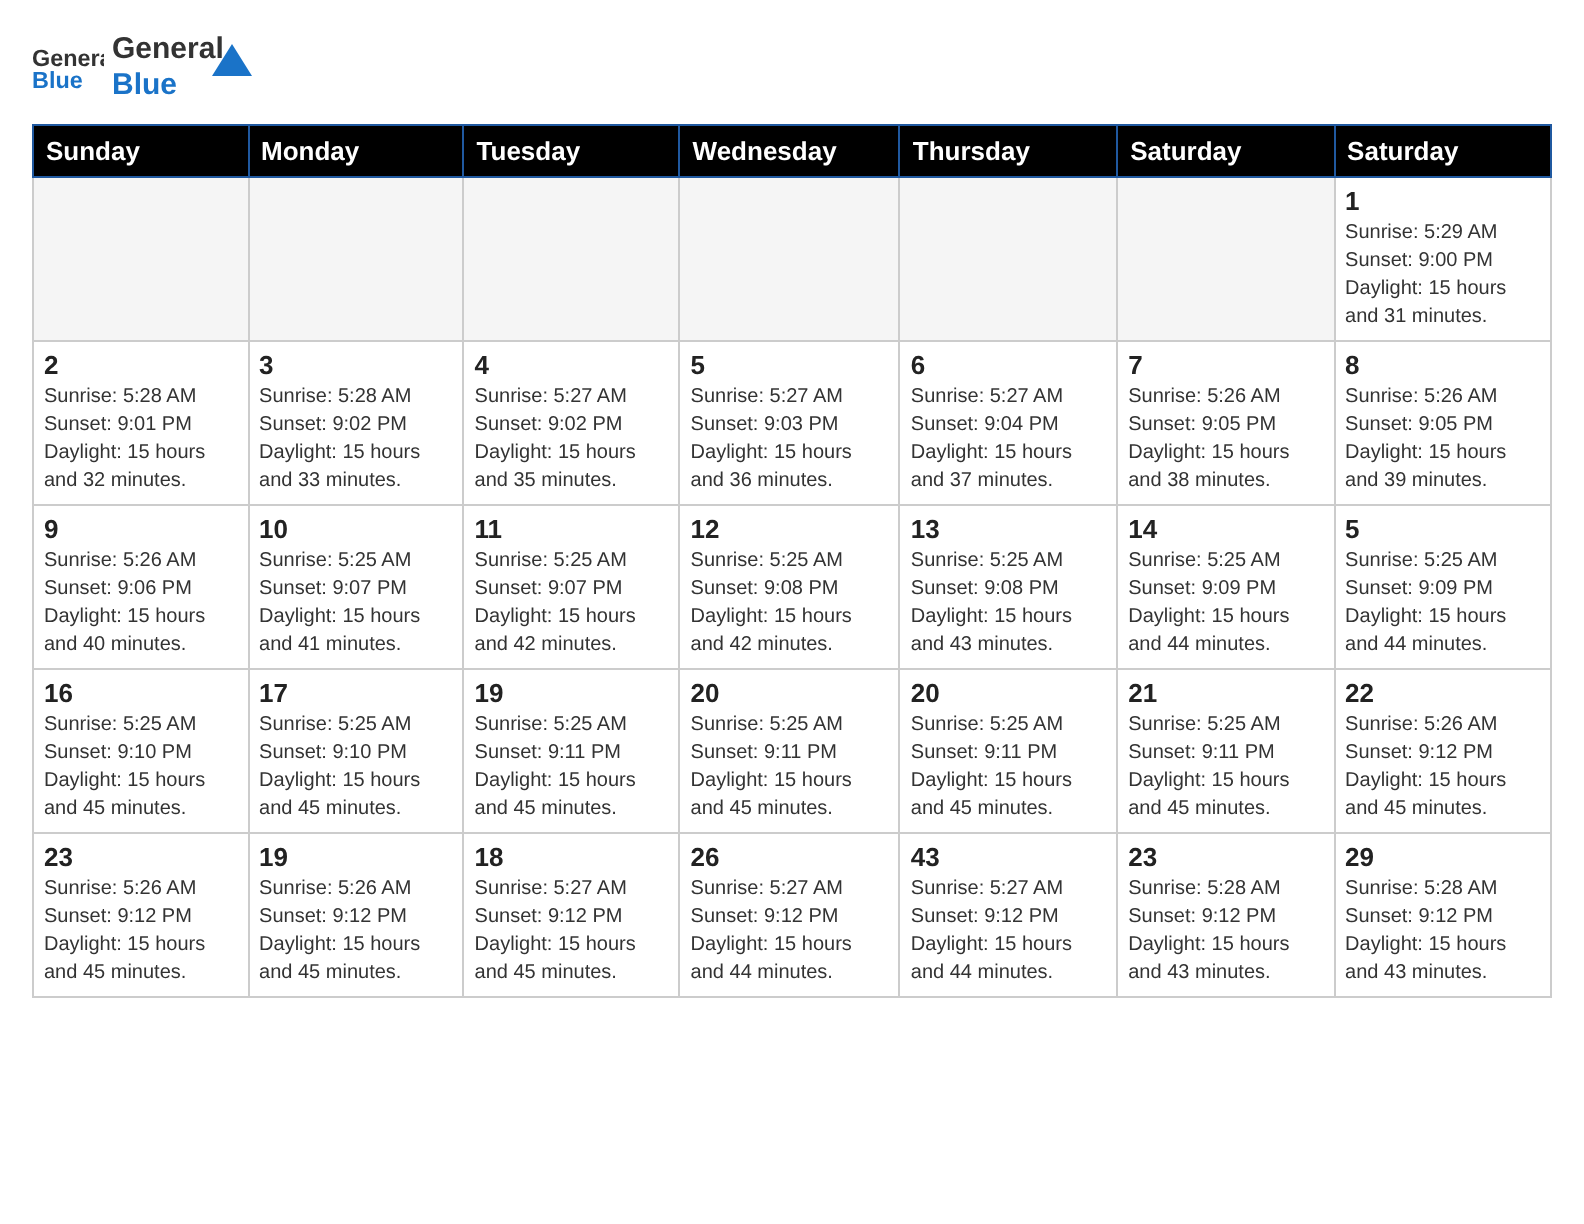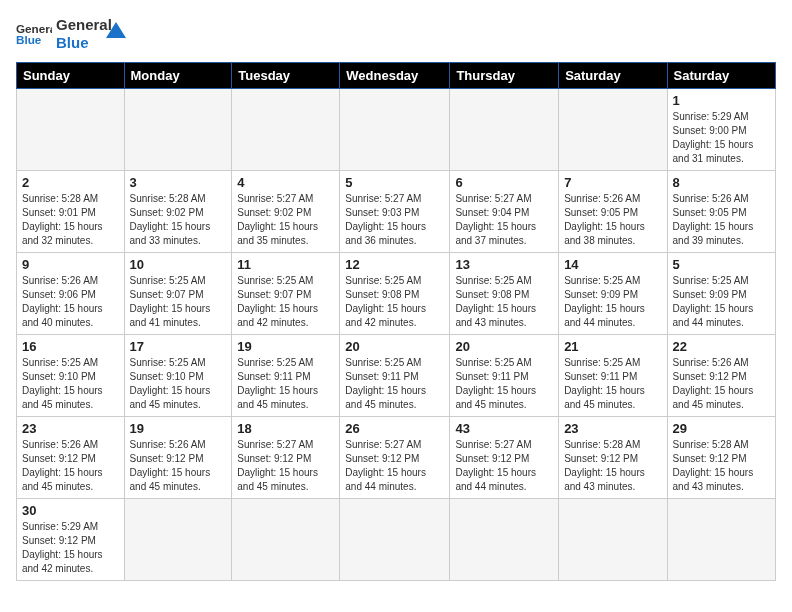--- a/index.html
+++ b/index.html
@@ -322,29 +322,14 @@
 and 43 minutes.</div>
         </td>
         <td>
           <span class="day-number">29</span>
           <div class="day-info" style="white-space: pre-line;">Sunrise: 5:28 AM
 Sunset: 9:12 PM
 Daylight: 15 hours
 and 43 minutes.</div>
         </td>
       </tr>
-      <tr>
-        <td>
-          <span class="day-number">30</span>
-          <div class="day-info" style="white-space: pre-line;">Sunrise: 5:29 AM
-Sunset: 9:12 PM
-Daylight: 15 hours
-and 42 minutes.</div>
-        </td>
-        <td class="empty"></td>
-        <td class="empty"></td>
-        <td class="empty"></td>
-        <td class="empty"></td>
-        <td class="empty"></td>
-        <td class="empty"></td>
-      </tr>
     </tbody>
 </table>
 
 </body></html>

